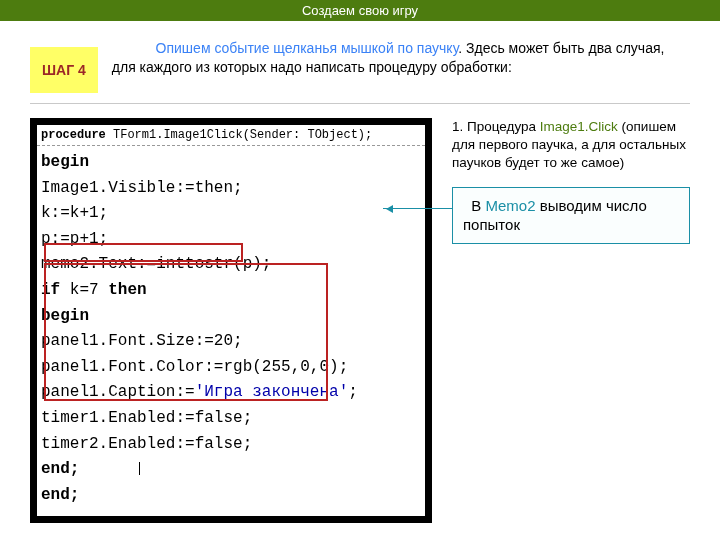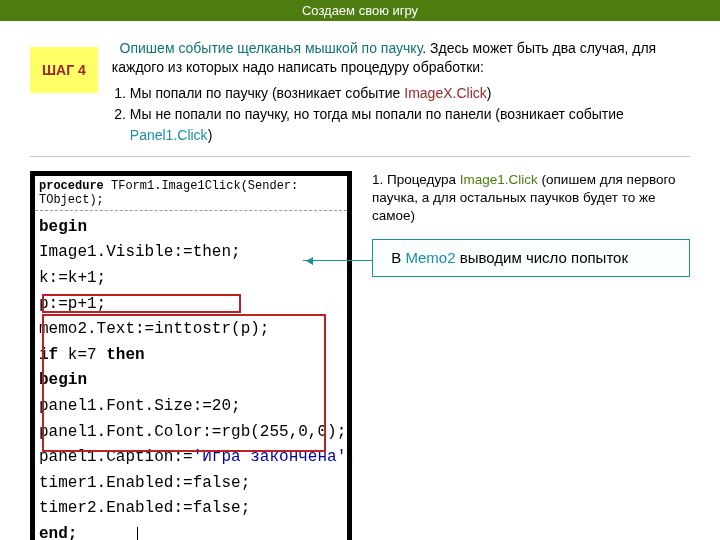--- a/index.html
+++ b/index.html
@@ -33,42 +33,42 @@
     font-size: 14px;
     padding: 15px 12px;
     white-space: nowrap;
     margin-top: 8px;
   }
   .intro-text {
     font-size: 14px;
     line-height: 1.35;
     color: #000;
   }
-  .intro-lead { color: #0f766e; }
+  .intro-lead { color: #3b82f6; margin-left: 36px; }
   .ol {
     margin: 6px 0 0 0;
     padding-left: 18px;
     font-size: 14px;
     line-height: 1.5;
   }
   .ev1 { color: #9b2727; }
   .ev2 { color: #1a8fa6; }
   .divider {
     border: 0;
     border-top: 1px solid #c9c9c9;
     margin: 10px 30px 14px 30px;
   }
   .lower {
     display: flex;
     padding: 0 30px;
     gap: 20px;
   }
   .code-box {
-    width: 322px;
-    border: 5px solid #000000;
+    width: 402px;
+    border: 7px solid #000000;
     position: relative;
     box-sizing: border-box;
   }
   .code-head {
     border-bottom: 1px dashed #999;
     padding: 3px 4px;
     font-family: "Courier New", monospace;
     font-size: 12px;
   }
   .code-body {
@@ -134,28 +134,20 @@
 <div class="header">
   <span>Создаем свою игру</span>
 </div>
 
 <div class="top-block">
   <div class="step-badge">ШАГ 4</div>
   <div>
     <div class="intro-text">
       &nbsp;&nbsp;<span class="intro-lead">Опишем событие щелканья мышкой по паучку</span><span>. Здесь может быть два случая, для каждого из которых надо написать процедуру обработки:</span>
     </div>
-    <ol class="ol">
-      <li>
-        <span>Мы попали по паучку (возникает событие </span><span class="ev1">ImageX.Click</span><span>)</span>
-      </li>
-      <li>
-        <span>Мы не попали по паучку, но тогда мы попали по панели (возникает событие </span><span class="ev2">Panel1.Click</span><span>)</span>
-      </li>
-    </ol>
   </div>
 </div>
 
 <hr class="divider">
 
 <div class="lower">
   <div class="code-box">
     <div class="code-head">
       <b>procedure</b><span> TForm1.Image1Click(Sender: TObject);</span>
     </div>

